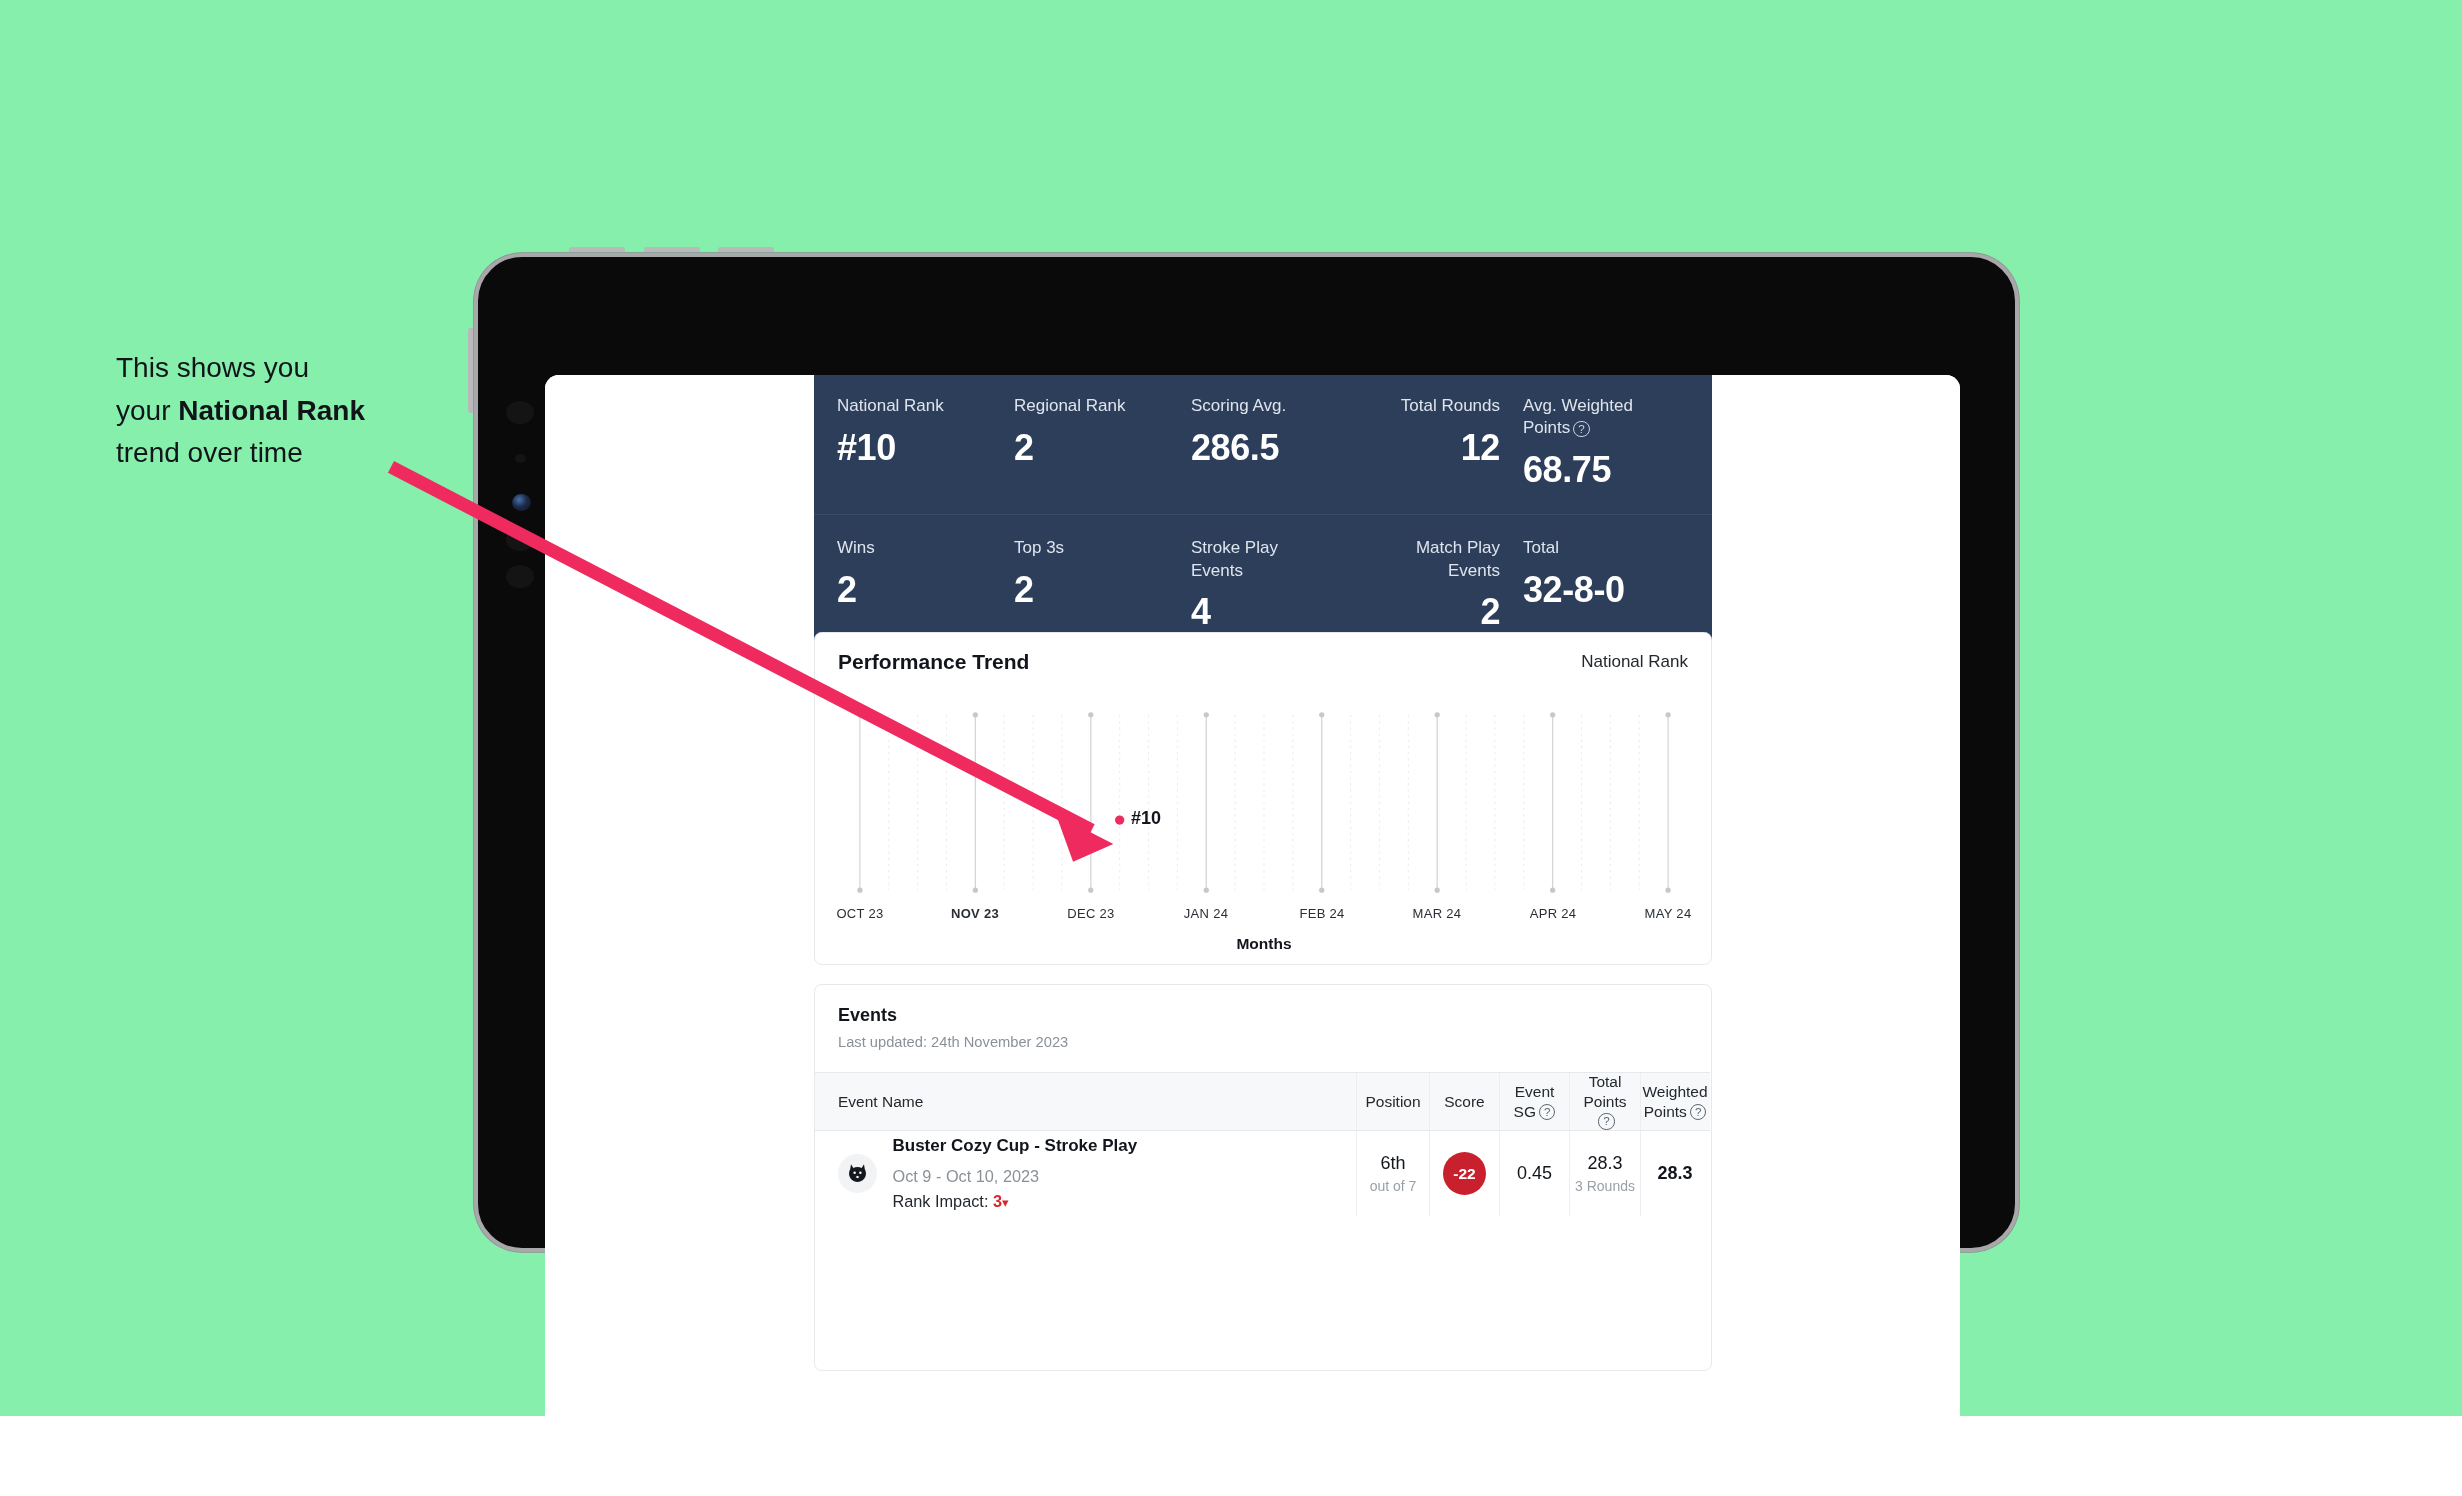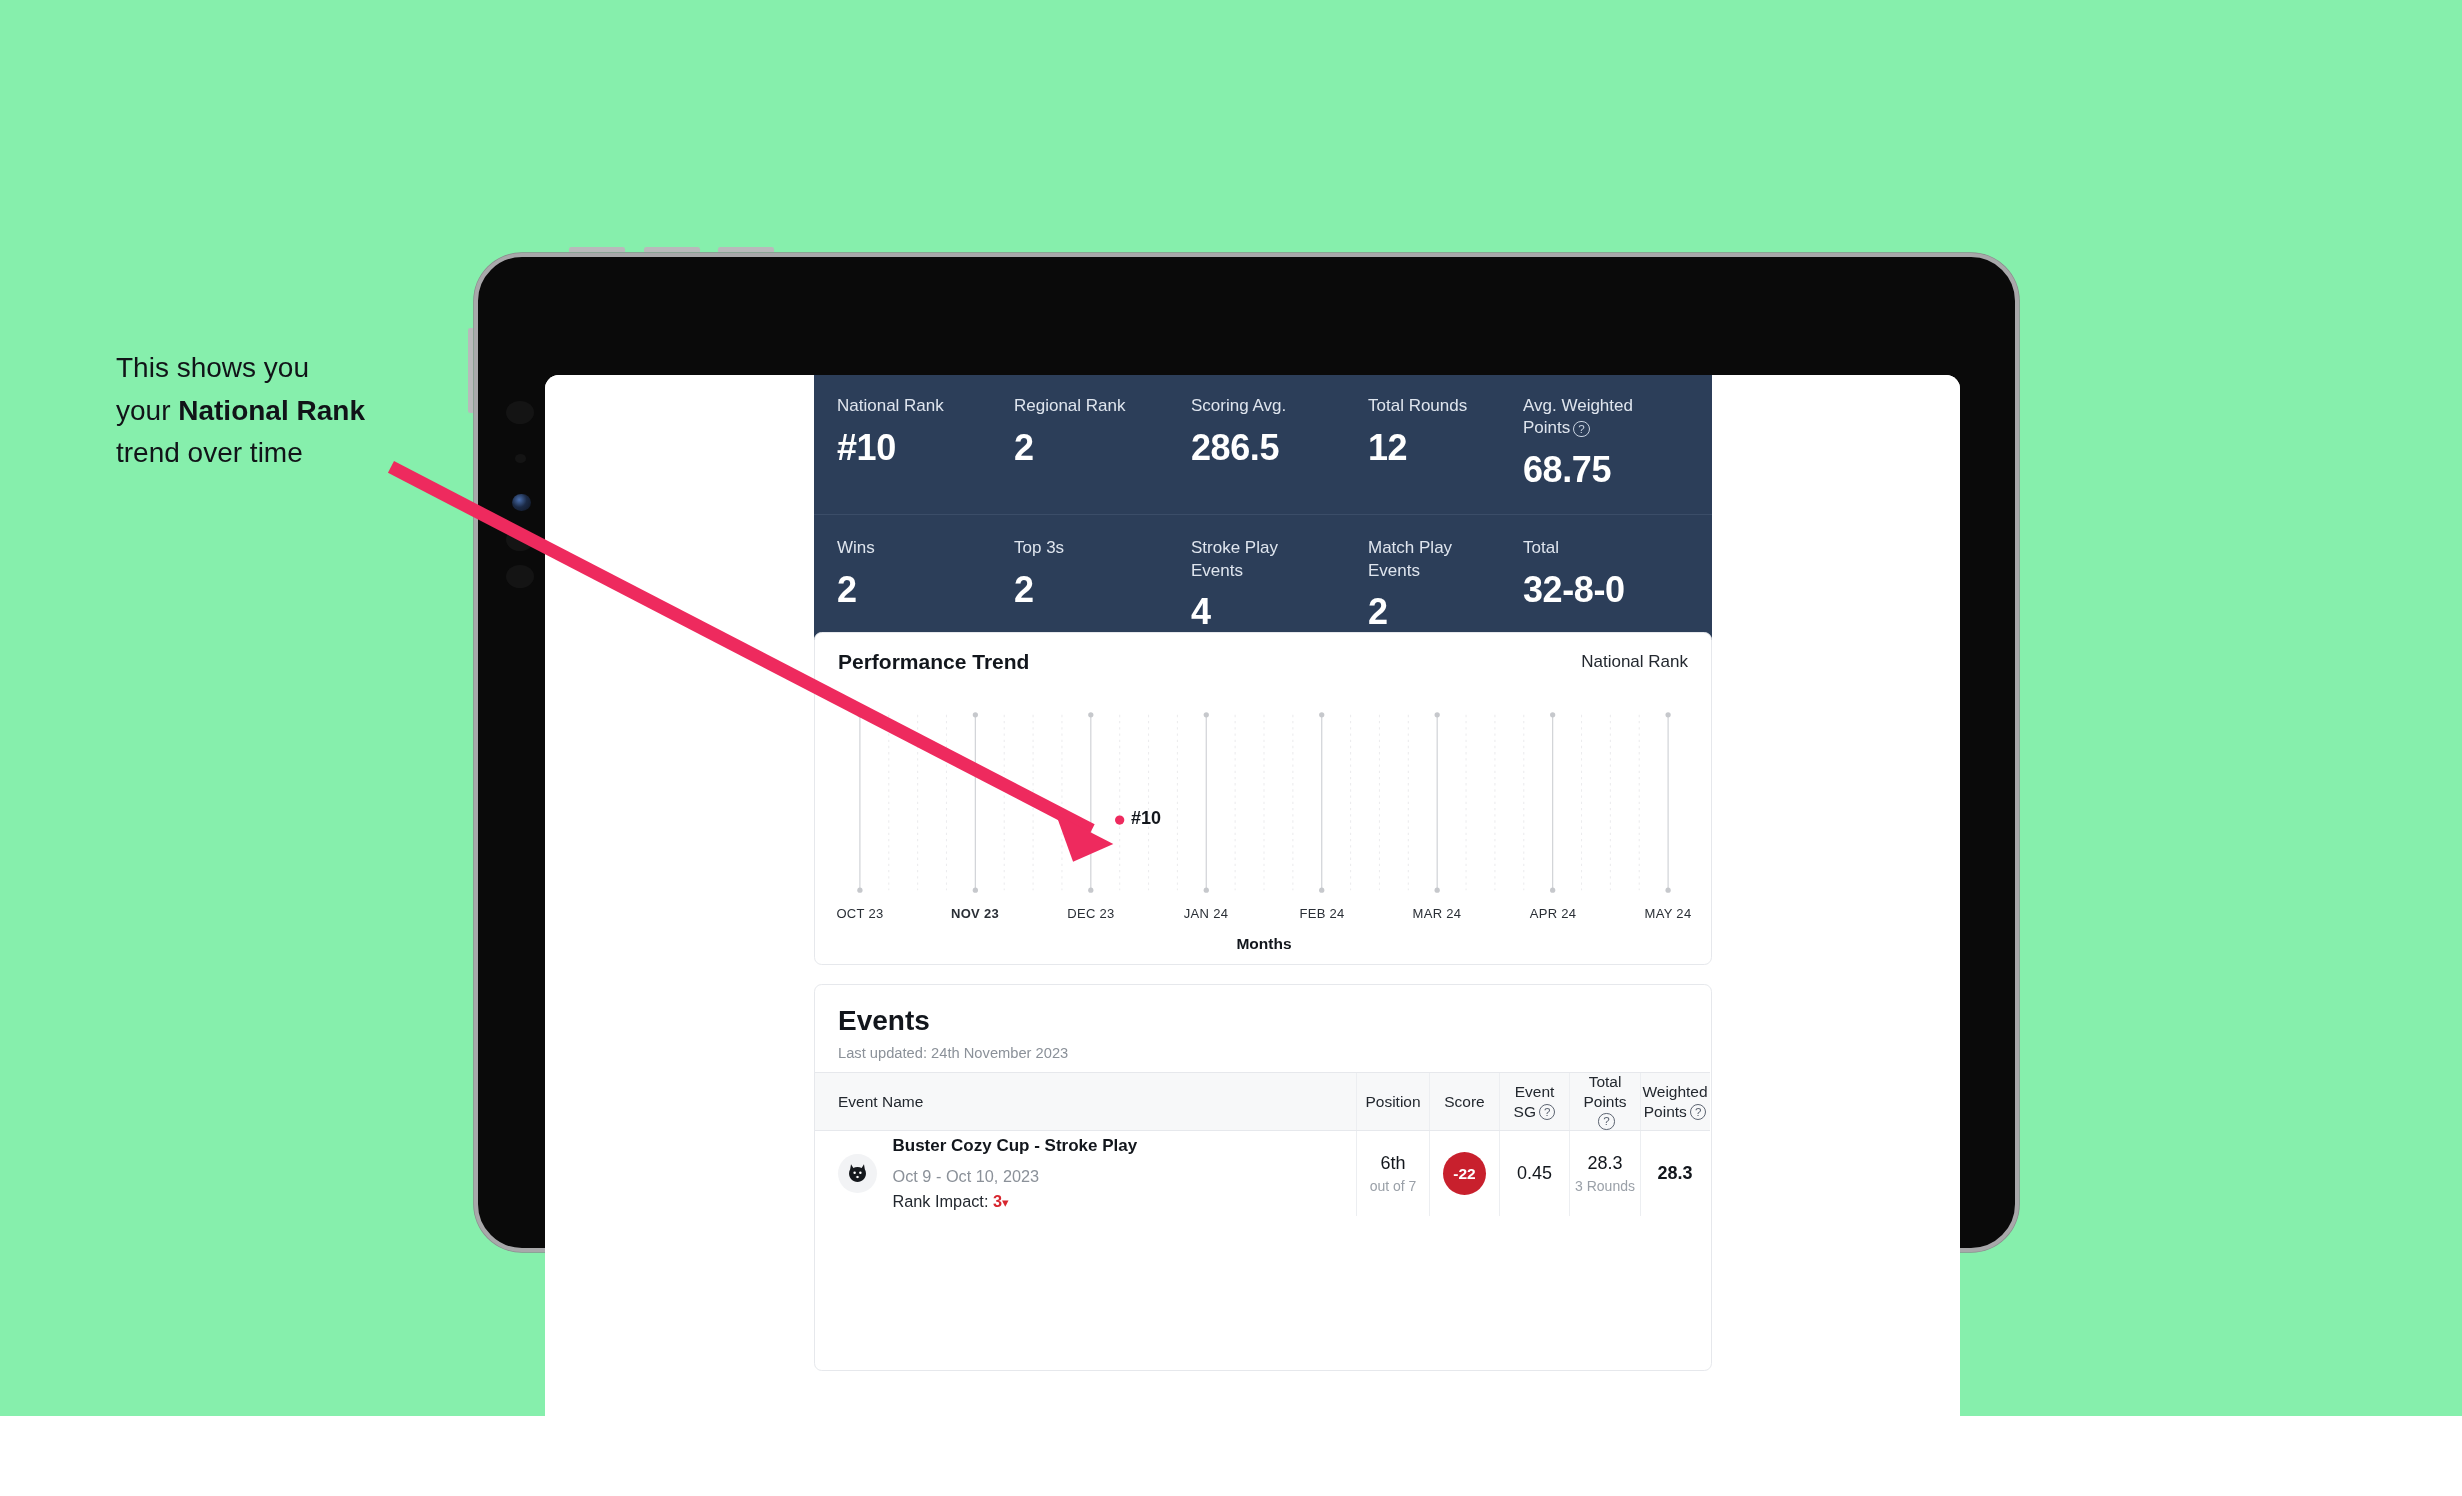--- a/index.html
+++ b/index.html
@@ -53,21 +53,21 @@
   .stats {
     position: absolute; left: 269px; top: 0px;
     width: 898px; background: #2c3e59;
   }
   .stats-row { display: flex; padding: 20px 0 23px 0; }
   .stats-row.second { border-top: 1.5px solid #3b4d68; padding-top: 22px; }
   .stat { flex: 0 0 auto; padding-left: 23px; }
   .stat:nth-child(1) { width: 177px; }
   .stat:nth-child(2) { width: 177px; }
   .stat:nth-child(3) { width: 177px; }
-  .stat:nth-child(4) { width: 155px; }
+  .stat:nth-child(4) { width: 155px; text-align: right; }
   .stat:nth-child(5) { width: 214px; }
   .stat-label {
     font-size: 17px; line-height: 1.32; color: #dfe5ee; font-weight: 400;
     max-width: 139px;
   }
   .stat-value {
     margin-top: 9.3px; font-size: 36px; font-weight: 700; color: #ffffff; letter-spacing: -0.4px;
   }
   .qmark {
     display: inline-block; width: 16.3px; height: 16.3px; border: 1.5px solid #c9d3e1;
@@ -105,21 +105,21 @@
   .axis-title {
     position: absolute; left: 0; top: 302px; width: 898px; text-align: center;
     font-size: 15.5px; font-weight: 700; color: #12161c;
   }
   .dp-label {
     position: absolute; font-size: 18px; font-weight: 700; color: #12161c; white-space: nowrap;
   }
 
   
   .ev-head { position: absolute; left: 0; top: 0; padding: 20px 23px 15.5px 23px; }
-  .ev-title { font-size: 28px; font-weight: 700; color: #12161c; }
+  .ev-title { font-size: 18px; font-weight: 700; color: #12161c; }
   .ev-sub { margin-top: 7.7px; font-size: 14.7px; color: #8b9199; }
 
   .ev-table { position: absolute; left: 0; top: 87px; width: 895px; }
   .ev-thead {
     display: flex; background: #f7f8f9;
     border-top: 1.5px solid #e6e8ec; border-bottom: 1.5px solid #e6e8ec;
     height: 59px;
   }
   .ev-tr { display: flex; height: 85px; background: #fff; }
   .th, .td {

